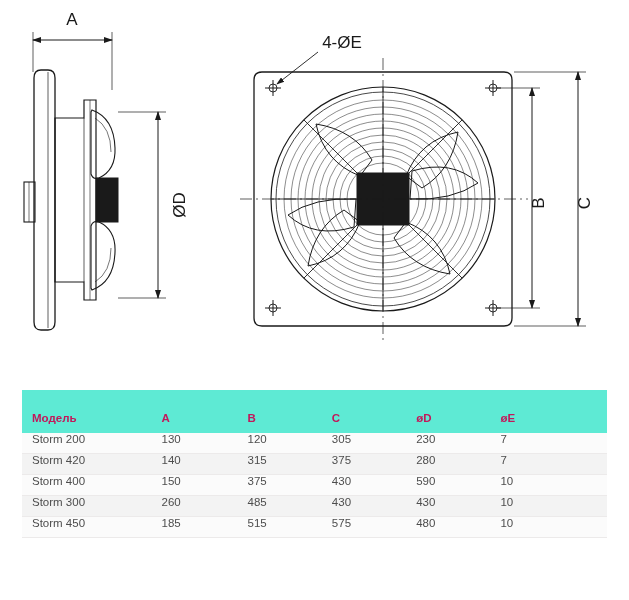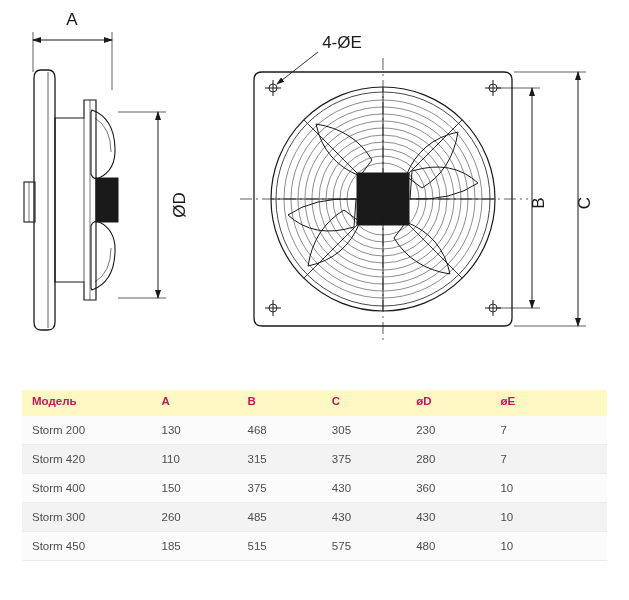--- a/index.html
+++ b/index.html
@@ -39,31 +39,31 @@
   #spec-table {
     position: absolute;
     left: 22px;
     top: 390px;
     width: 585px;
     border-collapse: collapse;
     font-size: 11.5px;
     color: #4d4d4d;
   }
   #spec-table thead th {
-    background: #fef9c3;
+    background: #5eead4;
     color: #c2185b;
     font-weight: bold;
     font-size: 11.5px;
     text-align: left;
-    padding: 4px 0 8px 10px;
+    padding: 21px 0 8px 10px;
     height: 14px;
     white-space: nowrap;
   }
   #spec-table tbody td {
-    padding: 8px 0 8px 10px;
+    padding: 0 0 8px 10px;
     border-bottom: 1px solid #eceaea;
     white-space: nowrap;
   }
   #spec-table tbody tr:nth-child(odd) td {
     background: #fbfbfb;
   }
   #spec-table tbody tr:nth-child(even) td {
     background: #f3f3f3;
   }
   #spec-table tbody td.model-cell {
@@ -207,39 +207,39 @@
         <th class="col-b">B</th>
         <th class="col-c">C</th>
         <th class="col-d">øD</th>
         <th class="col-e">øE</th>
       </tr>
     </thead>
     <tbody>
       <tr>
         <td class="model-cell">Storm 200</td>
         <td>130</td>
-        <td>468</td>
+        <td>120</td>
         <td>305</td>
         <td>230</td>
         <td>7</td>
       </tr>
       <tr>
         <td class="model-cell">Storm 420</td>
-        <td>110</td>
+        <td>140</td>
         <td>315</td>
         <td>375</td>
         <td>280</td>
         <td>7</td>
       </tr>
       <tr>
         <td class="model-cell">Storm 400</td>
         <td>150</td>
         <td>375</td>
         <td>430</td>
-        <td>360</td>
+        <td>590</td>
         <td>10</td>
       </tr>
       <tr>
         <td class="model-cell">Storm 300</td>
         <td>260</td>
         <td>485</td>
         <td>430</td>
         <td>430</td>
         <td>10</td>
       </tr>

